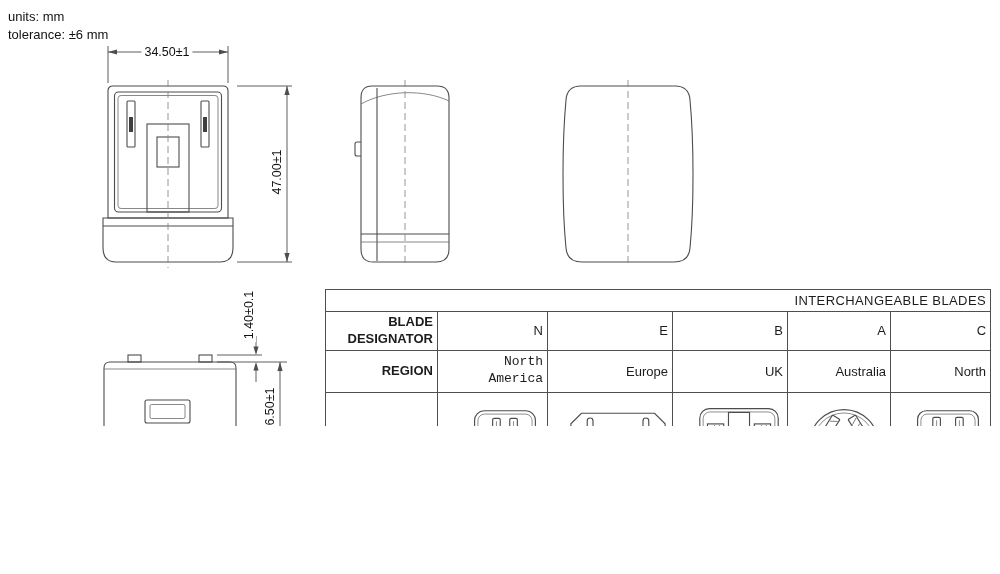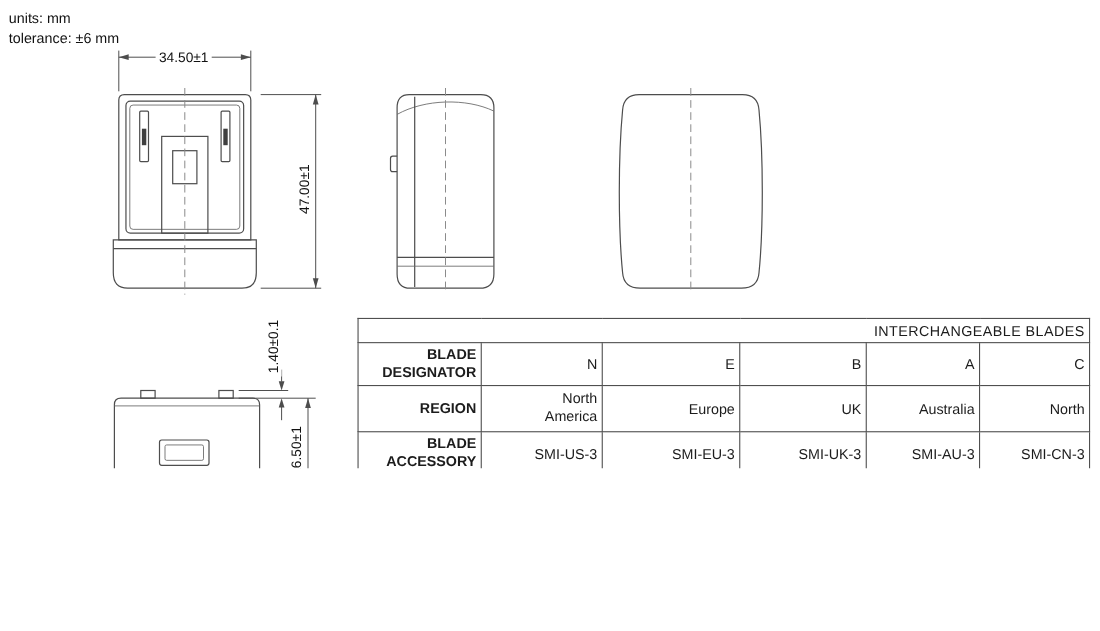--- a/index.html
+++ b/index.html
@@ -34,21 +34,21 @@
   #blades-table td {
     border:1px solid #4f4f4f; text-align:right; vertical-align:middle;
     font-size:13px; color:#1c1c1c; padding:2px 4px;
   }
   .title-cell { height:22px; letter-spacing:0.4px; }
   .row-designator td { height:38px; }
   .row-region td { height:42px; }
   .row-accessory td { height:40px; }
   .row-blade td { height:106px; }
   .rowlab { line-height:1.3;font-weight:bold; }
-  .region-wrap { display:inline-block; max-width:78px; line-height:1.3; }
+  .region-wrap { display:inline-block; max-width:78px; line-height:1.3;font-family:Liberation Mono, monospace; }
 
   svg.plug * { fill:none; stroke:#4d4d4d; stroke-width:1.2; }
   svg.plug .thin { stroke-width:0.8; stroke:#6a6a6a; }
   svg.plug .hatch { stroke-width:0.7; }
 </style>
 </head>
 <body>
 
 <div id="page">
 
@@ -149,28 +149,20 @@
       <td>A</td>
       <td>C</td>
     </tr>
     <tr class="row-region">
       <td class="rowlab">REGION</td>
       <td><span class="region-wrap">North America</span></td>
       <td>Europe</td>
       <td>UK</td>
       <td>Australia</td>
       <td>North</td>
-    </tr>
-    <tr class="row-accessory">
-      <td class="rowlab">BLADE ACCESSORY</td>
-      <td>SMI-US-3</td>
-      <td>SMI-EU-3</td>
-      <td>SMI-UK-3</td>
-      <td>SMI-AU-3</td>
-      <td>SMI-CN-3</td>
     </tr>
     <tr class="row-blade">
       <td class="rowlab">BLADE</td>
 
       <td>
         <svg class="plug" width="76" height="88" viewBox="0 0 80 88">
           <rect x="8" y="9" width="64" height="70" rx="10"></rect>
           <rect class="thin" x="11.5" y="12.5" width="57" height="63" rx="7"></rect>
           <rect x="27" y="17" width="8" height="32" rx="1.5"></rect>
           <line class="thin" x1="31" y1="20" x2="31" y2="46"></line>

